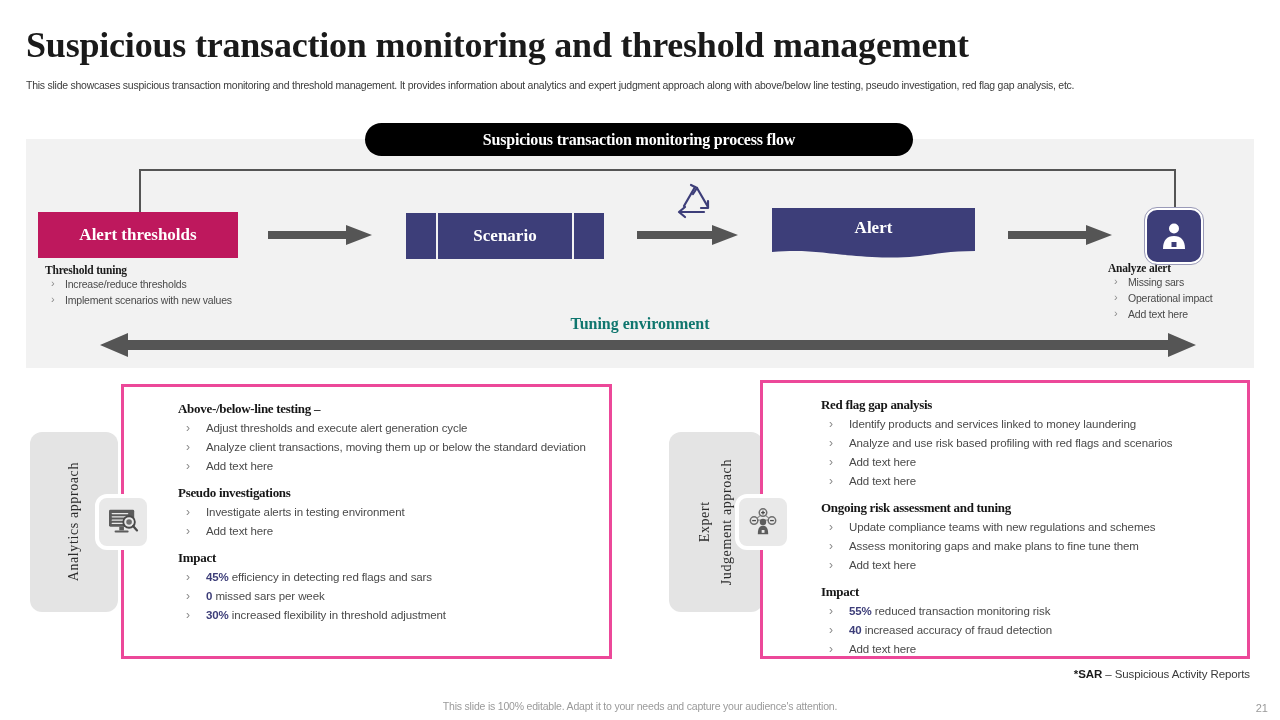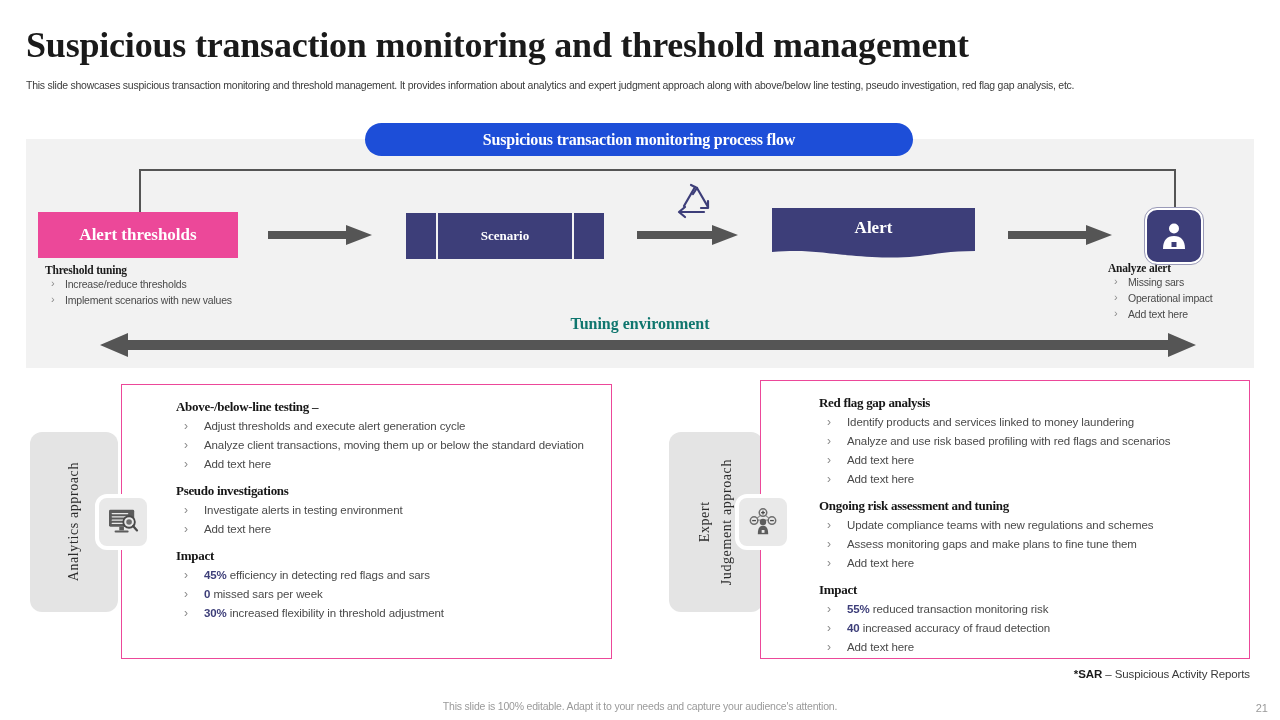--- a/index.html
+++ b/index.html
@@ -25,53 +25,53 @@
   }
 
   
   .flow-region {
     position: absolute; left: 26px; top: 139px;
     width: 1228px; height: 229px; background: #f2f2f2;
   }
   .flow-pill {
     position: absolute; left: 365px; top: 123px;
     width: 548px; height: 33px; border-radius: 17px;
-    background: #1d4ed8; color: #ffffff;
+    background: #000000; color: #ffffff;
     display: flex; align-items: center; justify-content: center;
     font-family: "Liberation Serif", serif;
     font-size: 16px; font-weight: 700; letter-spacing: -0.2px;
     z-index: 5;
   }
 
   
   .feedback-line { position: absolute; background: #555; z-index: 2; }
   .fl-top   { left: 139px; top: 169px; width: 1037px; height: 1.5px; }
   .fl-left  { left: 139px; top: 169px; width: 1.5px; height: 44px; }
   .fl-right { left: 1174px; top: 169px; width: 1.5px; height: 40px; }
 
   
   .box-alert-thresholds {
     position: absolute; left: 38px; top: 212px;
-    width: 200px; height: 46px; background: #ec4899;
+    width: 200px; height: 46px; background: #be185d;
     display: flex; align-items: center; justify-content: center;
     font-family: "Liberation Serif", serif;
     font-size: 17px; font-weight: 700; color: #fff; z-index: 3;
   }
   .box-scenario {
     position: absolute; left: 406px; top: 213px;
     width: 198px; height: 46px; z-index: 3;
   }
   .box-scenario .ribbon {
     position: absolute; inset: 0; background: #3d3e79;
   }
   .box-scenario .div-l { position: absolute; left: 30px; top: 0; width: 2px; height: 100%; background: #f2f2f2; }
   .box-scenario .div-r { position: absolute; right: 30px; top: 0; width: 2px; height: 100%; background: #f2f2f2; }
   .box-scenario .lbl {
     position: absolute; inset: 0; display: flex; align-items: center; justify-content: center;
-    font-family: "Liberation Serif", serif; font-size: 13px; font-weight: 700; color: #fff;
+    font-family: "Liberation Serif", serif; font-size: 17px; font-weight: 700; color: #fff;
   }
   .box-alert {
     position: absolute; left: 772px; top: 208px;
     width: 203px; height: 50px; z-index: 3;
   }
   .box-alert svg { position: absolute; inset: 0; width: 100%; height: 100%; display: block; }
   .box-alert .lbl {
     position: absolute; left: 0; right: 0; top: 10px;
     text-align: center;
     font-family: "Liberation Serif", serif; font-size: 17px; font-weight: 700; color: #fff;
@@ -138,21 +138,21 @@
 
   .tab-icon {
     position: absolute; width: 56px; height: 56px; border-radius: 12px;
     background: #e9e9e9; border: 4px solid #ffffff; z-index: 4;
     display: flex; align-items: center; justify-content: center;
   }
   .tab-icon-left  { left: 95px; top: 494px; }
   .tab-icon-right { left: 735px; top: 494px; }
 
   .panel {
-    position: absolute; background: #ffffff; border: 1px solid #ec4899; z-index: 2;
+    position: absolute; background: #ffffff; border: 3px solid #ec4899; z-index: 2;
   }
   .panel-left  { left: 121px; top: 384px; width: 491px; height: 275px; }
   .panel-right { left: 760px; top: 380px; width: 490px; height: 279px; }
   .panel-inner { padding: 14px 14px 0 54px; }
   .panel-right .panel-inner { padding-left: 58px; }
 
   .sec-title {
     font-family: "Liberation Serif", serif;
     font-size: 13px; font-weight: 700; color: #161616;
     letter-spacing: -0.3px; margin-top: 9px; margin-bottom: 2px;

